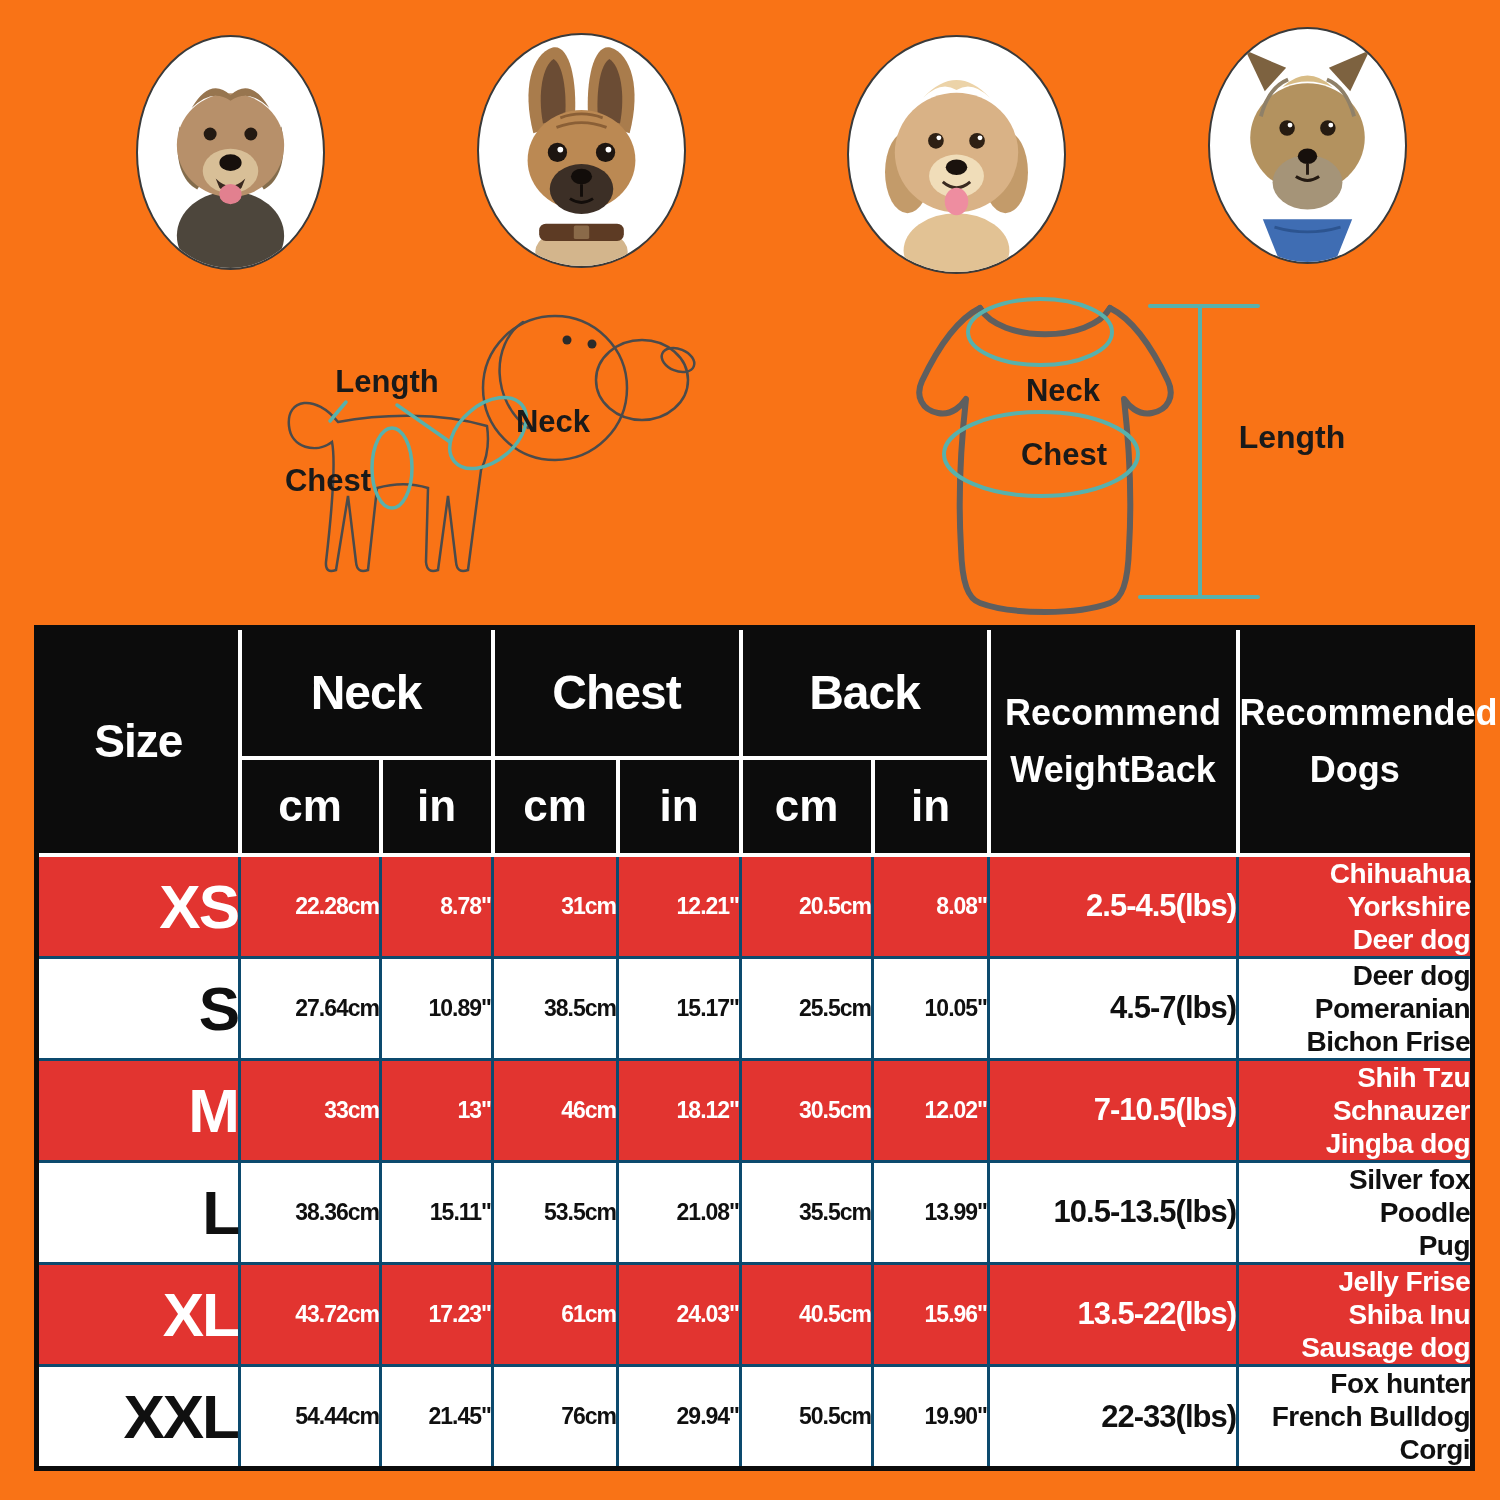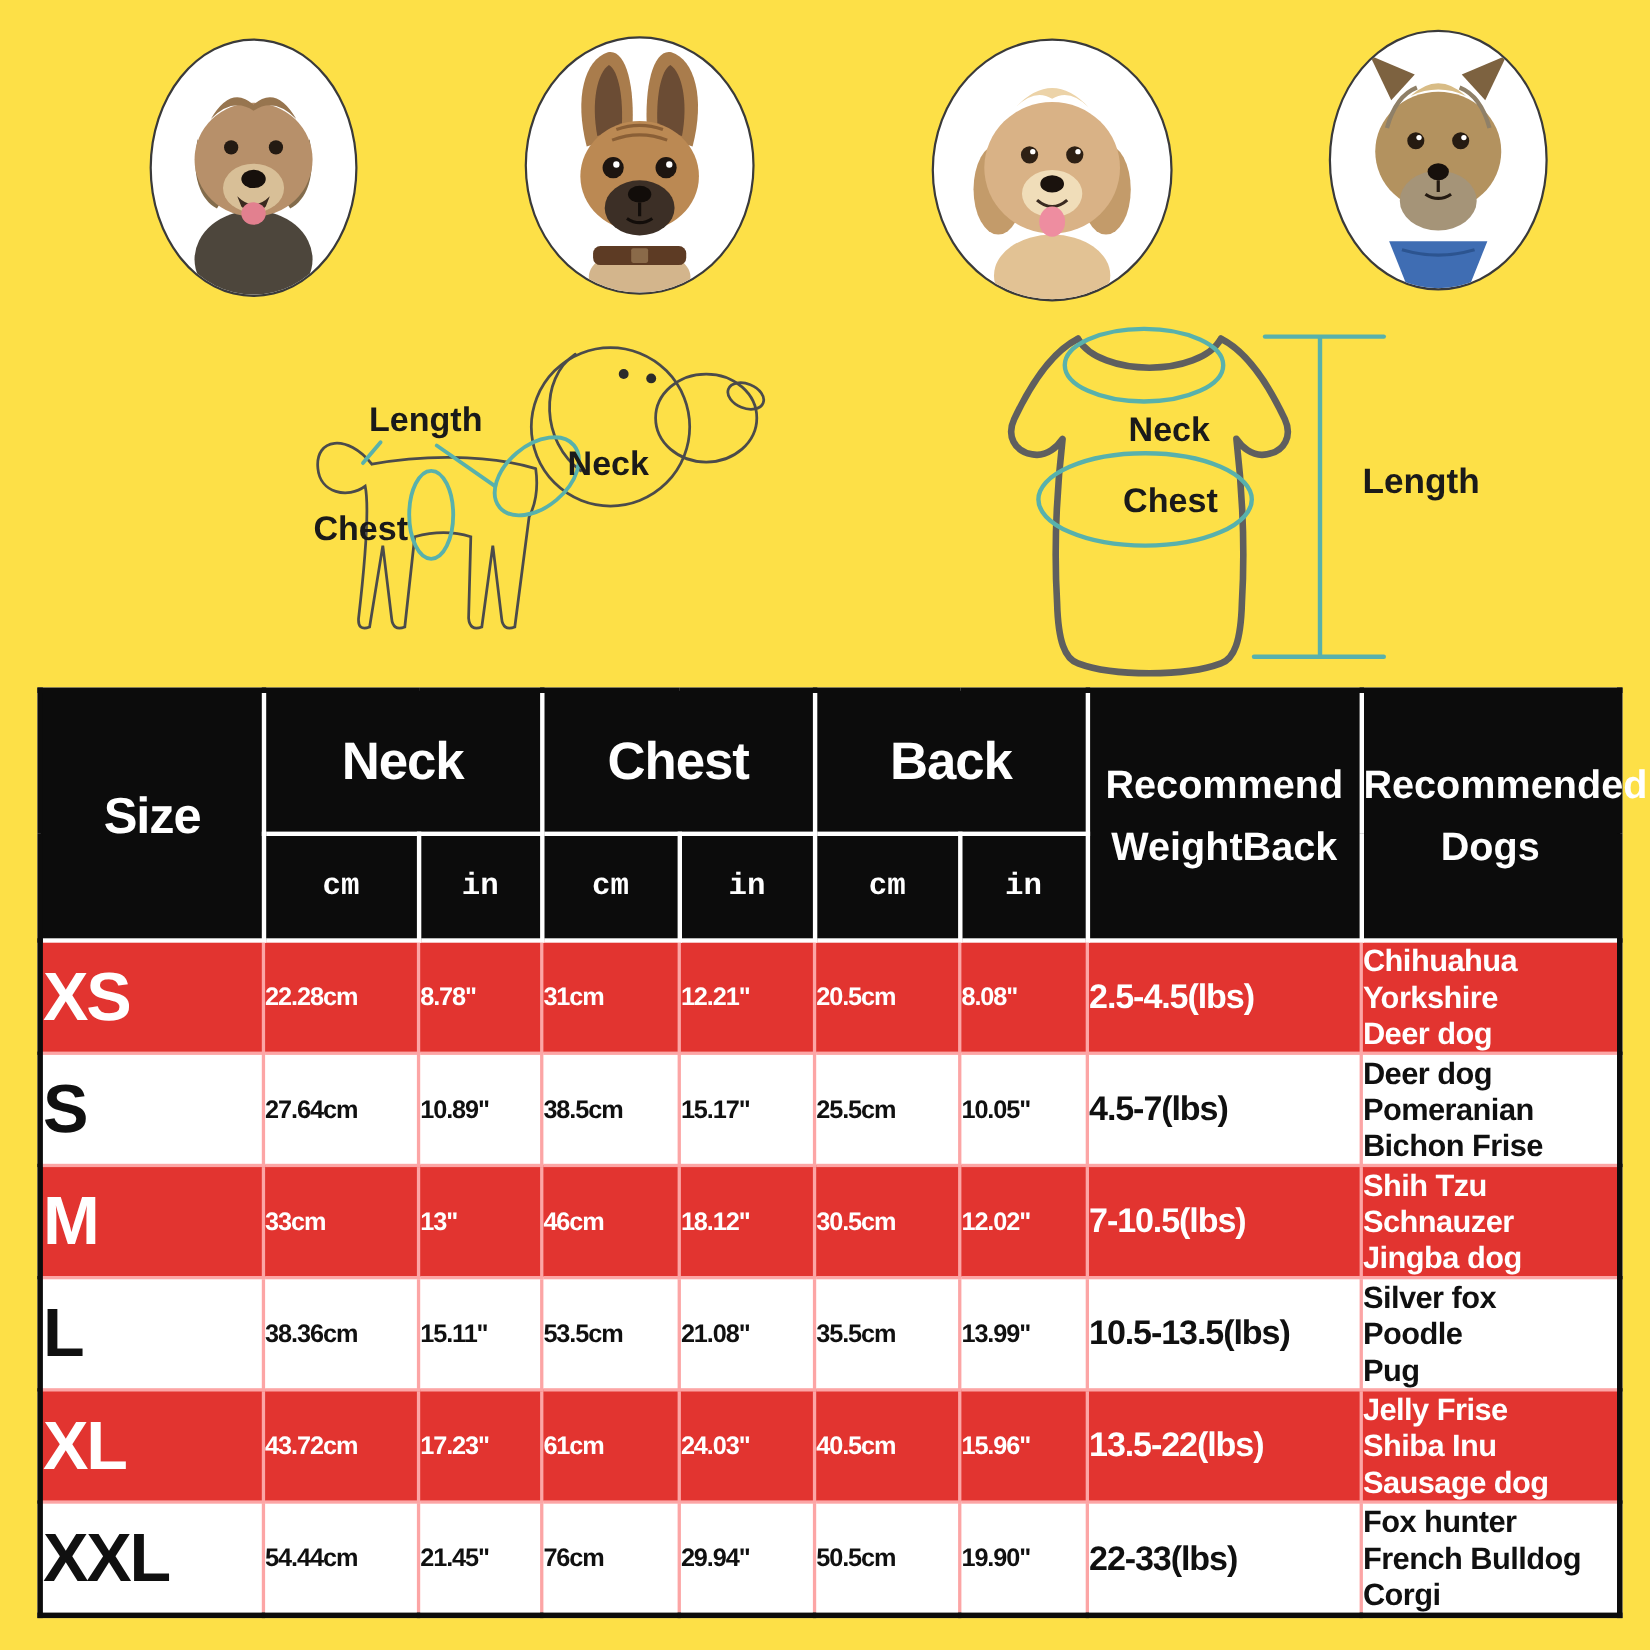--- a/index.html
+++ b/index.html
@@ -1,44 +1,44 @@
 <!DOCTYPE html>
 <html><head>
 <meta charset="utf-8">
 <style>
   html,body{margin:0;padding:0;background:#fff;}
-  .canvas{position:relative;width:1500px;height:1500px;background:#fde047;overflow:hidden;
+  .canvas{position:relative;width:1500px;height:1500px;background:#f97316;overflow:hidden;
           font-family:"Liberation Sans",sans-serif;}
 
   
   .photo{position:absolute;border:2px solid #3a3a3a;border-radius:50%;overflow:hidden;background:#fff;}
   .photo svg{width:100%;height:100%;display:block;}
   .p1{left:136px;top:35px;width:185px;height:231px;}
   .p2{left:477px;top:33px;width:205px;height:231px;}
   .p3{left:847px;top:35px;width:215px;height:235px;}
   .p4{left:1208px;top:27px;width:195px;height:233px;}
 
   
   .diagram{position:absolute;}
   .d-dog{left:280px;top:300px;width:420px;height:300px;}
   .d-shirt{left:900px;top:293px;width:480px;height:325px;}
   .diagram text{font-family:"Liberation Sans",sans-serif;font-weight:bold;fill:#1a1a1a;}
 
   
   .table-wrap{position:absolute;left:34px;top:625px;border-radius:30px;}
   table{border-collapse:collapse;table-layout:fixed;width:1436px;border:5px solid #0c0c0c;background:#fff;}
   th{background:#0c0c0c;color:#fff;border:4px solid #fff;font-weight:bold;text-align:center;vertical-align:middle;padding:0;}
-  td{border:3px solid #fca5a5;font-weight:bold;text-align:left;vertical-align:middle;color:#101010;padding:0;background:#fff;}
+  td{border:3px solid #0c4a6e;font-weight:bold;text-align:right;vertical-align:middle;color:#101010;padding:0;background:#fff;}
   tr.hl td{background:#e23430;color:#fff;}
   thead tr:first-child{height:130px;}
   thead tr:nth-child(2){height:97px;}
   tbody tr{height:100px;}
   .size-h{font-size:46px;letter-spacing:-1px;}
   .gh{font-size:48px;letter-spacing:-1px;}
-  .unit{font-size:28px;font-family:Liberation Mono, monospace;}
+  .unit{font-size:44px;}
   .wh{font-size:36px;line-height:1.6;}
   td.size-cell{font-size:62px;letter-spacing:-2px;}
   td.val{font-size:23px;letter-spacing:-1px;}
   td.weight-cell{font-size:31px;letter-spacing:-1px;}
   td.dogs-cell{font-size:28px;line-height:1.18;letter-spacing:-0.5px;}
 </style>
 </head>
 <body>
 
 <div class="canvas">

